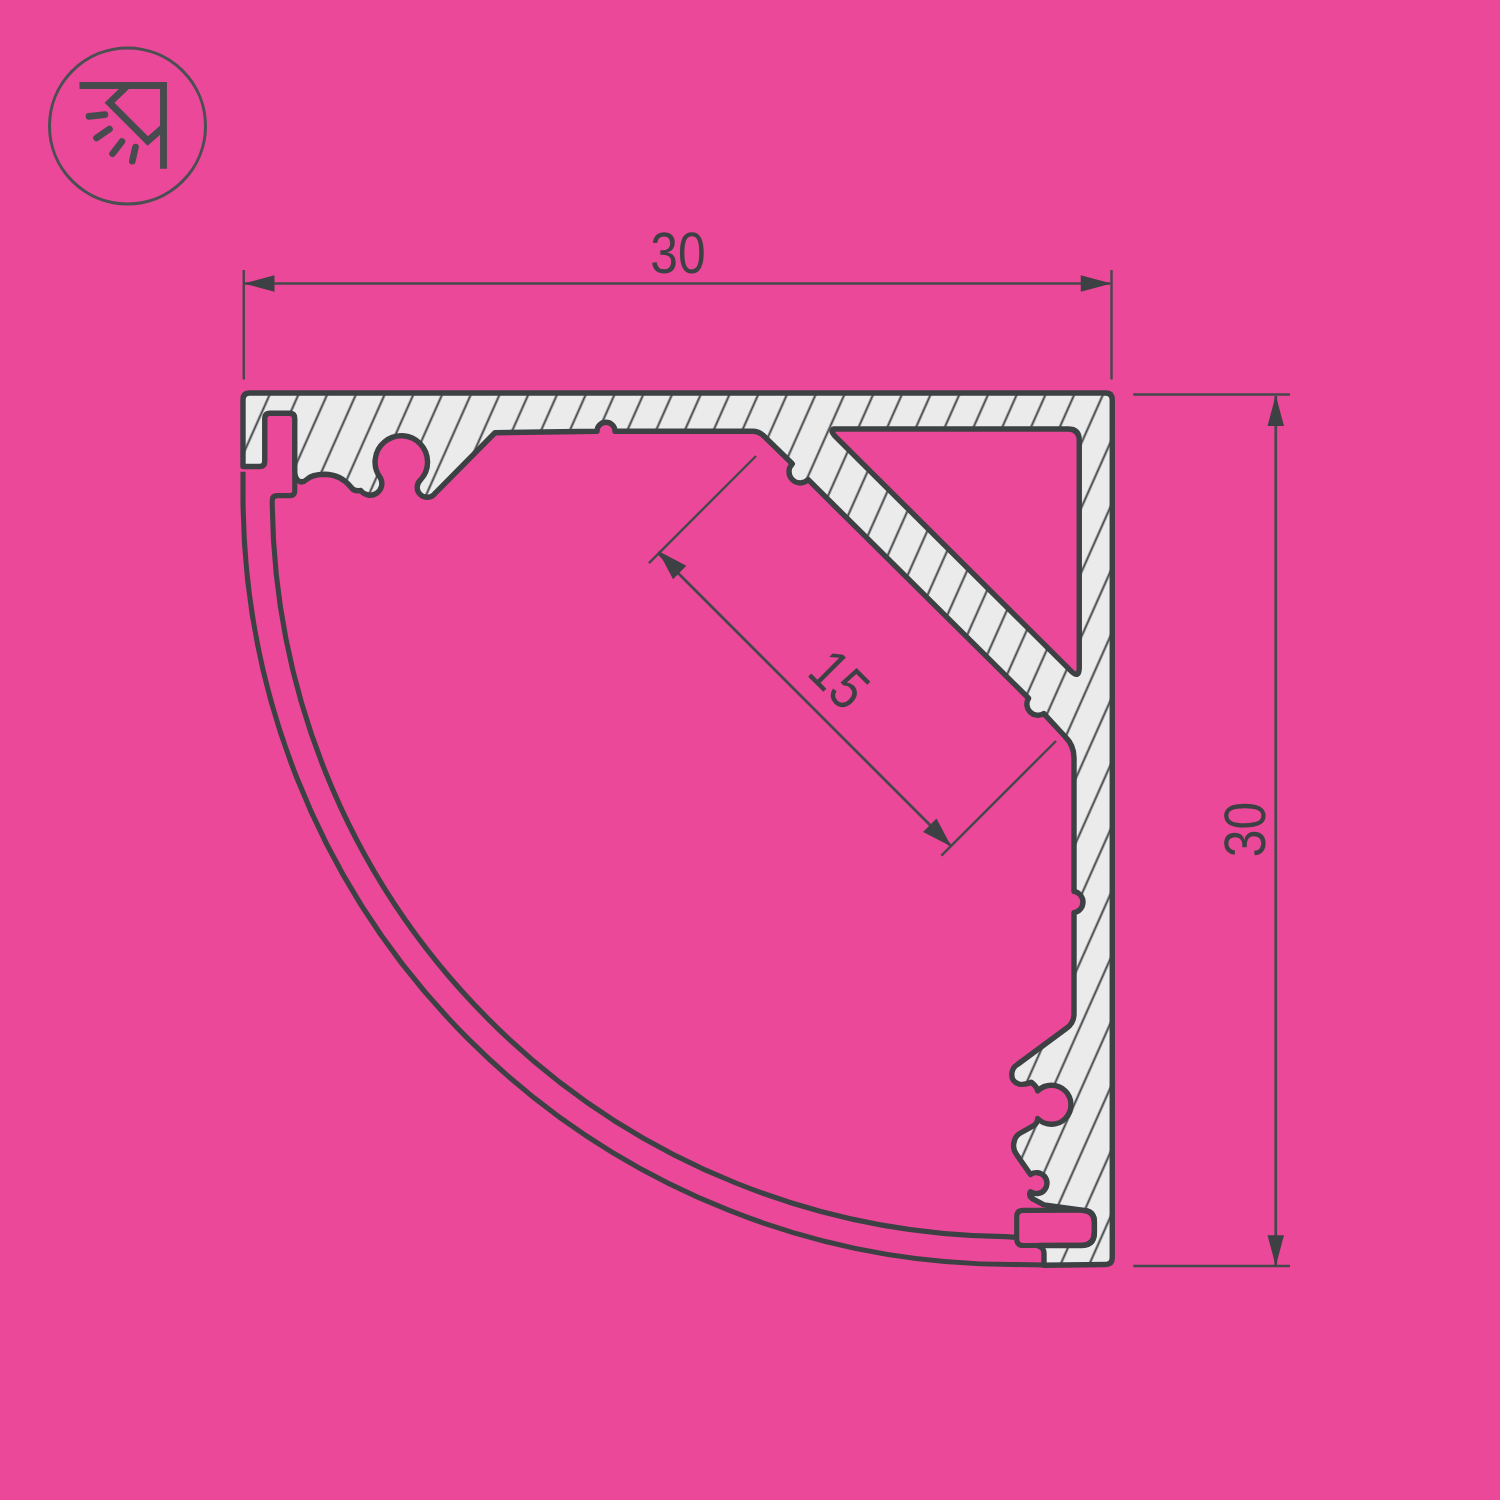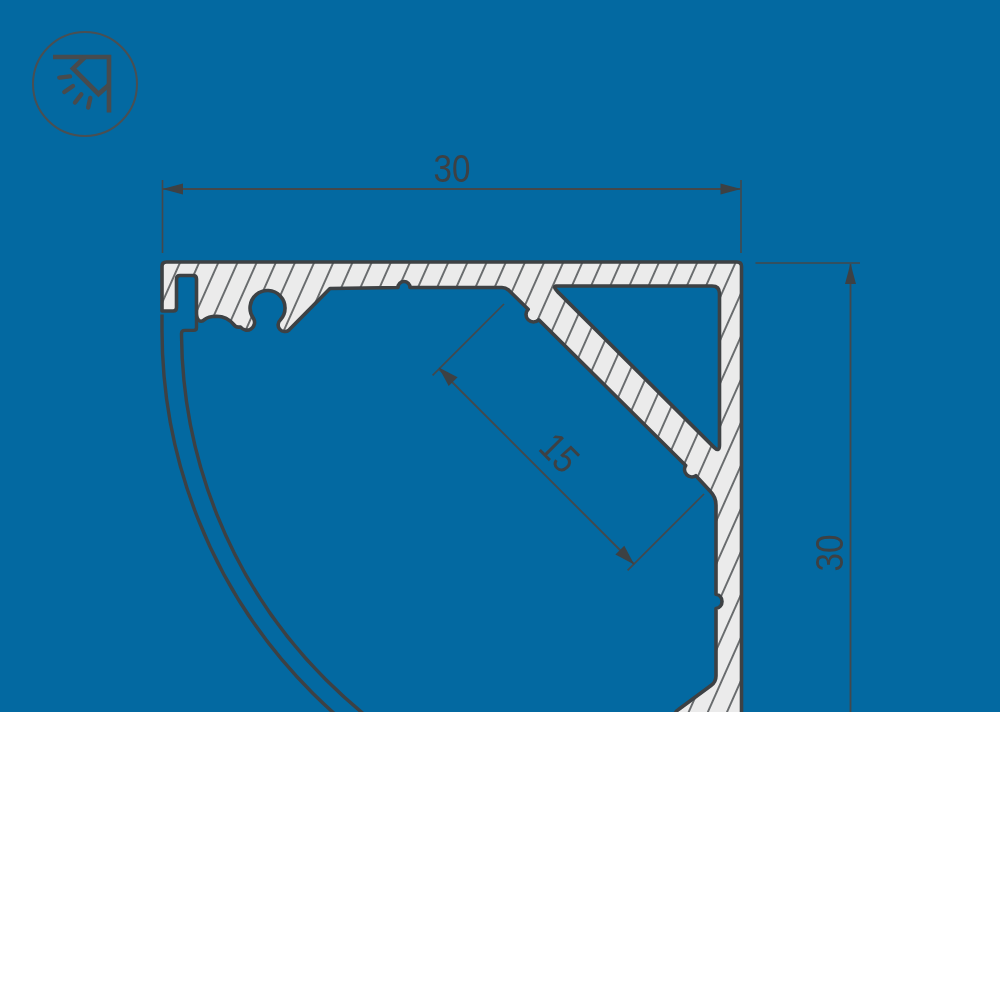--- a/index.html
+++ b/index.html
@@ -1,16 +1,16 @@
 <!DOCTYPE html>
 <html><head>
 <meta charset="utf-8">
 <style>
   html,body{margin:0;padding:0;background:#ffffff;}
-  #page{width:1000px;height:712px;position:relative;background:#0369a1;
+  #page{width:1000px;height:1000px;position:relative;background:#ec4899;
         font-family:"Liberation Sans", sans-serif;}
 </style>
 </head>
 <body>
 <div id="page">
 <svg width="1000" height="1000" viewBox="0 0 1000 1000" xmlns="http://www.w3.org/2000/svg">
 <defs>
   <pattern id="hatch" patternUnits="userSpaceOnUse" width="40" height="17.5" patternTransform="rotate(-66)">
     <line x1="0" y1="8.75" x2="40" y2="8.75" stroke="#3d4144" stroke-width="1.45"></line>
   </pattern>

